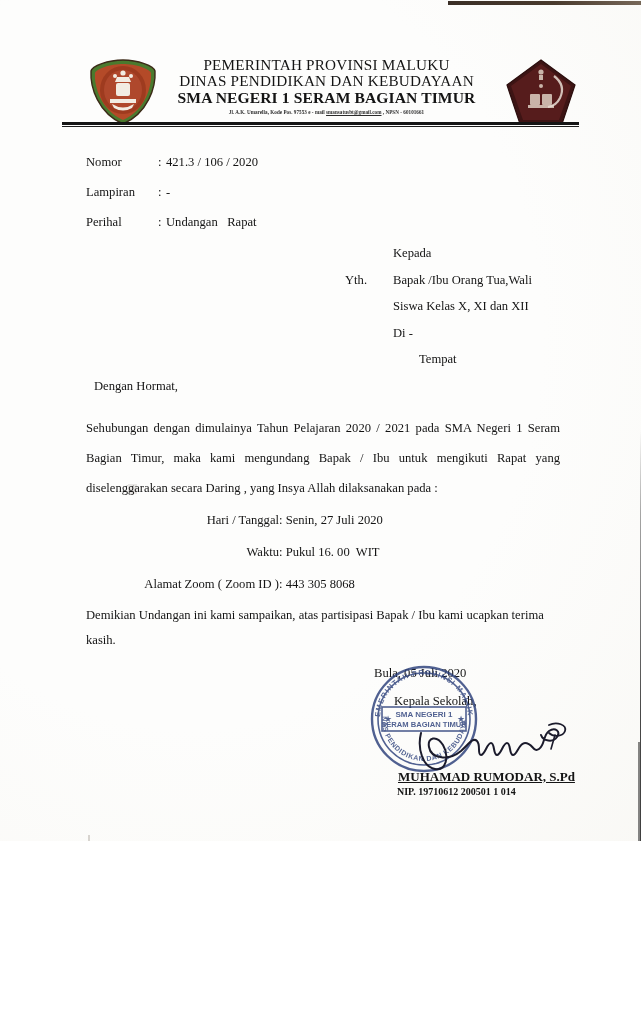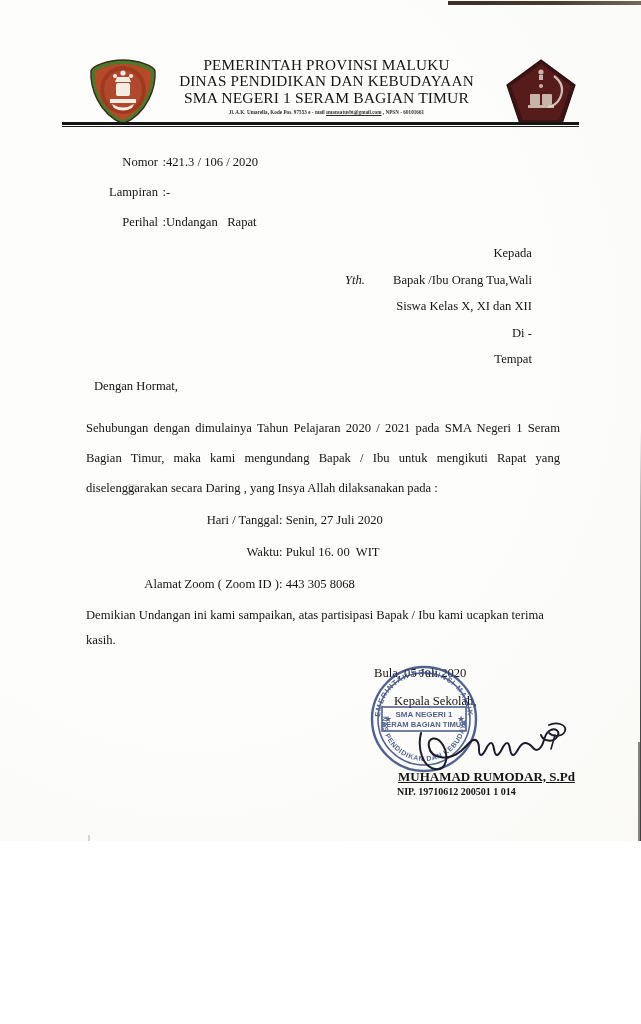--- a/index.html
+++ b/index.html
@@ -73,21 +73,21 @@
     text-align: center;
     line-height: 1.08;
   }
   .lh-line1, .lh-line2 {
     font-size: 15.2px;
     letter-spacing: .2px;
     white-space: nowrap;
   }
   .lh-line3 {
     font-size: 15.6px;
-    font-weight: normal;
+    font-weight: bold;
     letter-spacing: .1px;
     white-space: nowrap;
   }
   .lh-address {
     font-size: 5.1px;
     font-weight: bold;
     letter-spacing: .05px;
     margin-top: 3px;
     color: #2a2a2a;
     white-space: nowrap;
@@ -133,43 +133,40 @@
   
   .meta {
     position: absolute;
     left: 86px;
     top: 155px;
     font-size: 12.6px;
   }
   .meta-row {
     display: flex;
     margin-bottom: 15px;
-    text-align: right;
   }
   .meta-label { width: 72px; }
   .meta-colon { width: 8px; }
   .meta-value { white-space: pre; }
 
   
   .addressee {
     position: absolute;
     left: 345px;
     top: 247px;
     font-size: 12.6px;
     line-height: 1;
   }
   .ad-row {
     display: flex;
     margin-bottom: 14px;
-    justify-content: space-between;
   }
   .ad-pre {
     width: 48px;
     flex: 0 0 48px;
-    font-style: italic;
   }
   .ad-text { white-space: pre; }
   .ad-indent { padding-left: 26px; }
 
   
   .salutation {
     position: absolute;
     left: 94px;
     top: 379px;
     font-size: 12.6px;

